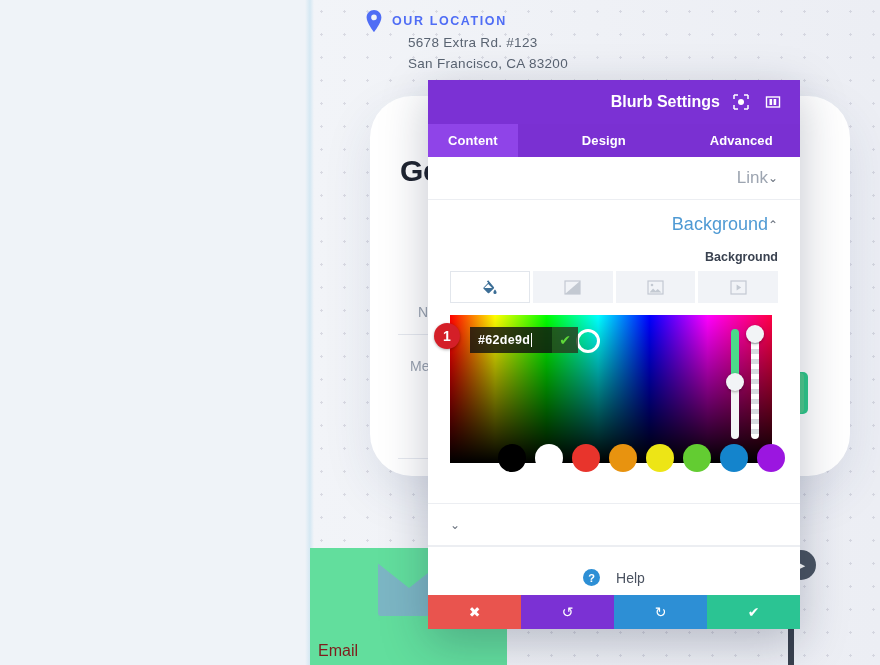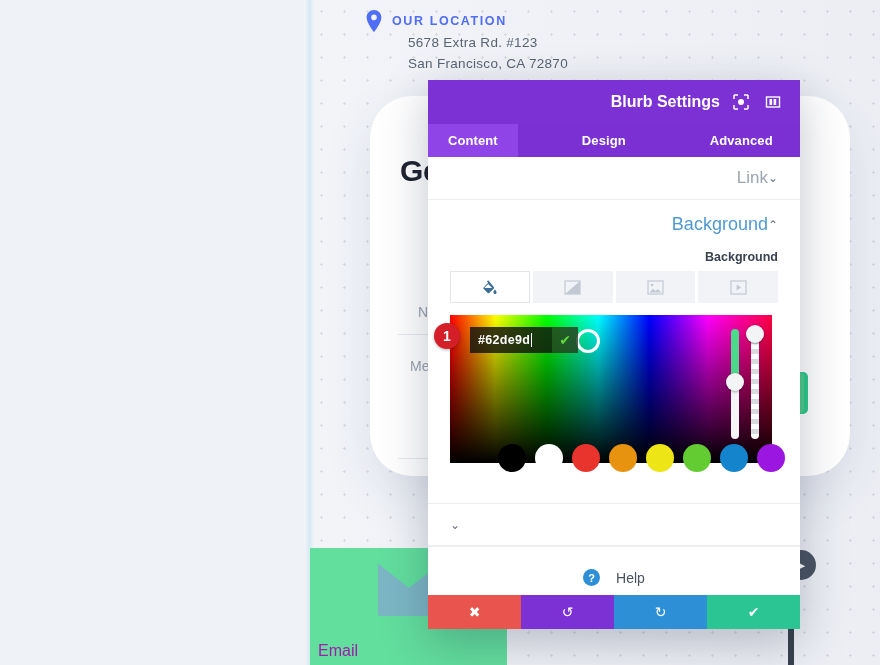--- a/index.html
+++ b/index.html
@@ -83,21 +83,21 @@
     position: absolute; left: 68px; top: 10px; width: 62px; height: 58px;
     background: #7cb6c4; border-radius: 3px;
   }
   .blurb-env:after {
     content: ""; position: absolute; left: 0; top: 0; width: 62px; height: 30px;
     background: #62de9d;
     clip-path: polygon(0 0, 100% 0, 100% 18%, 50% 100%, 0 18%);
   }
   .blurb-label {
     position: absolute; left: 8px; bottom: 5px;
-    font-size: 16px; color: #a21caf;
+    font-size: 16px; color: #7f1d1d;
   }
 
   
   .rail {
     position: absolute; left: 788px; top: 258px; width: 6px; height: 407px;
     background: #39414e; border-radius: 0;
   }
   .rail-thumb {
     position: absolute; left: 789px; top: 373px; width: 15px; height: 40px;
     background: #4ecb8c; border-radius: 4px;
@@ -271,21 +271,21 @@
   <div class="page-seam"></div>
 
   <div class="loc-block">
     <div class="loc-head">
       <svg class="loc-pin" viewBox="0 0 16 22">
         <path d="M8 0C3.9 0 .6 3.3.6 7.4c0 5.5 7.4 14.6 7.4 14.6s7.4-9.1 7.4-14.6C15.4 3.3 12.1 0 8 0zm0 10.2a2.8 2.8 0 110-5.6 2.8 2.8 0 010 5.6z" fill="#4f6df5"></path>
       </svg>
       <div class="loc-title">OUR LOCATION</div>
     </div>
     <div class="loc-line">5678 Extra Rd. #123</div>
-    <div class="loc-line">San Francisco, CA 72870</div>
+    <div class="loc-line">San Francisco, CA 83200</div>
   </div>
 
   <div class="contact-card">
     <div class="card-title">Ge</div>
     <div class="field-label fl-name">Na</div>
     <div class="field-rule fr-1"></div>
     <div class="field-label fl-msg">Me</div>
     <div class="field-rule fr-2"></div>
   </div>
   <div class="card-submit"></div>

